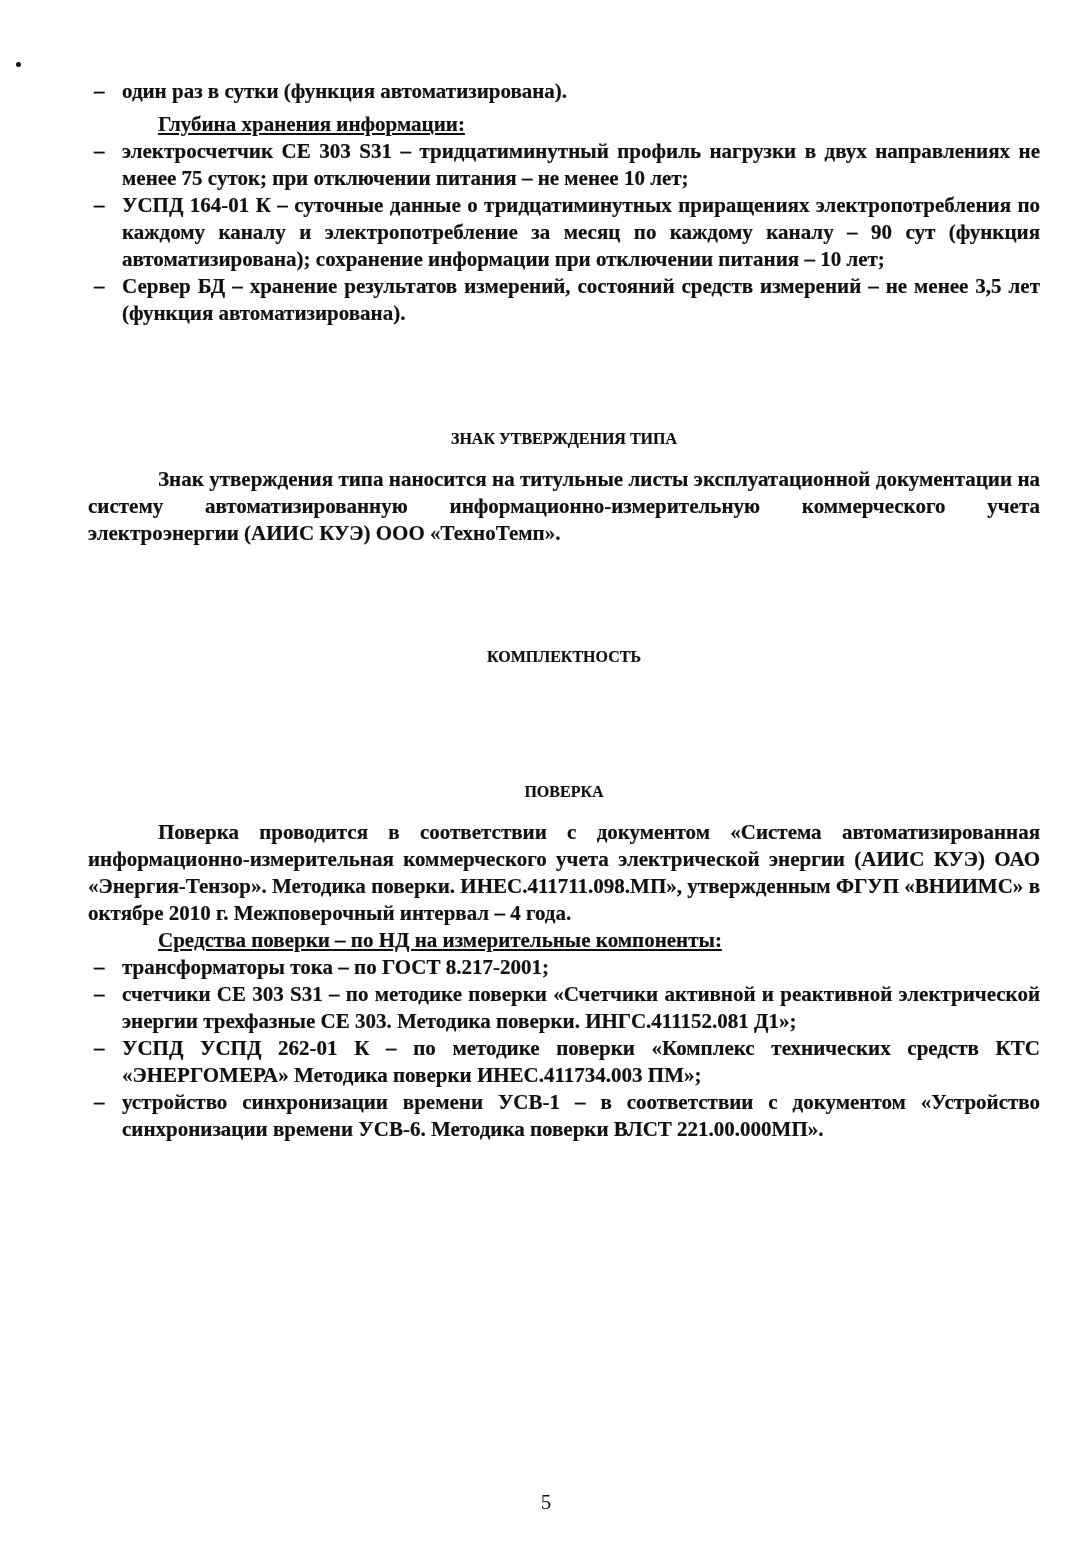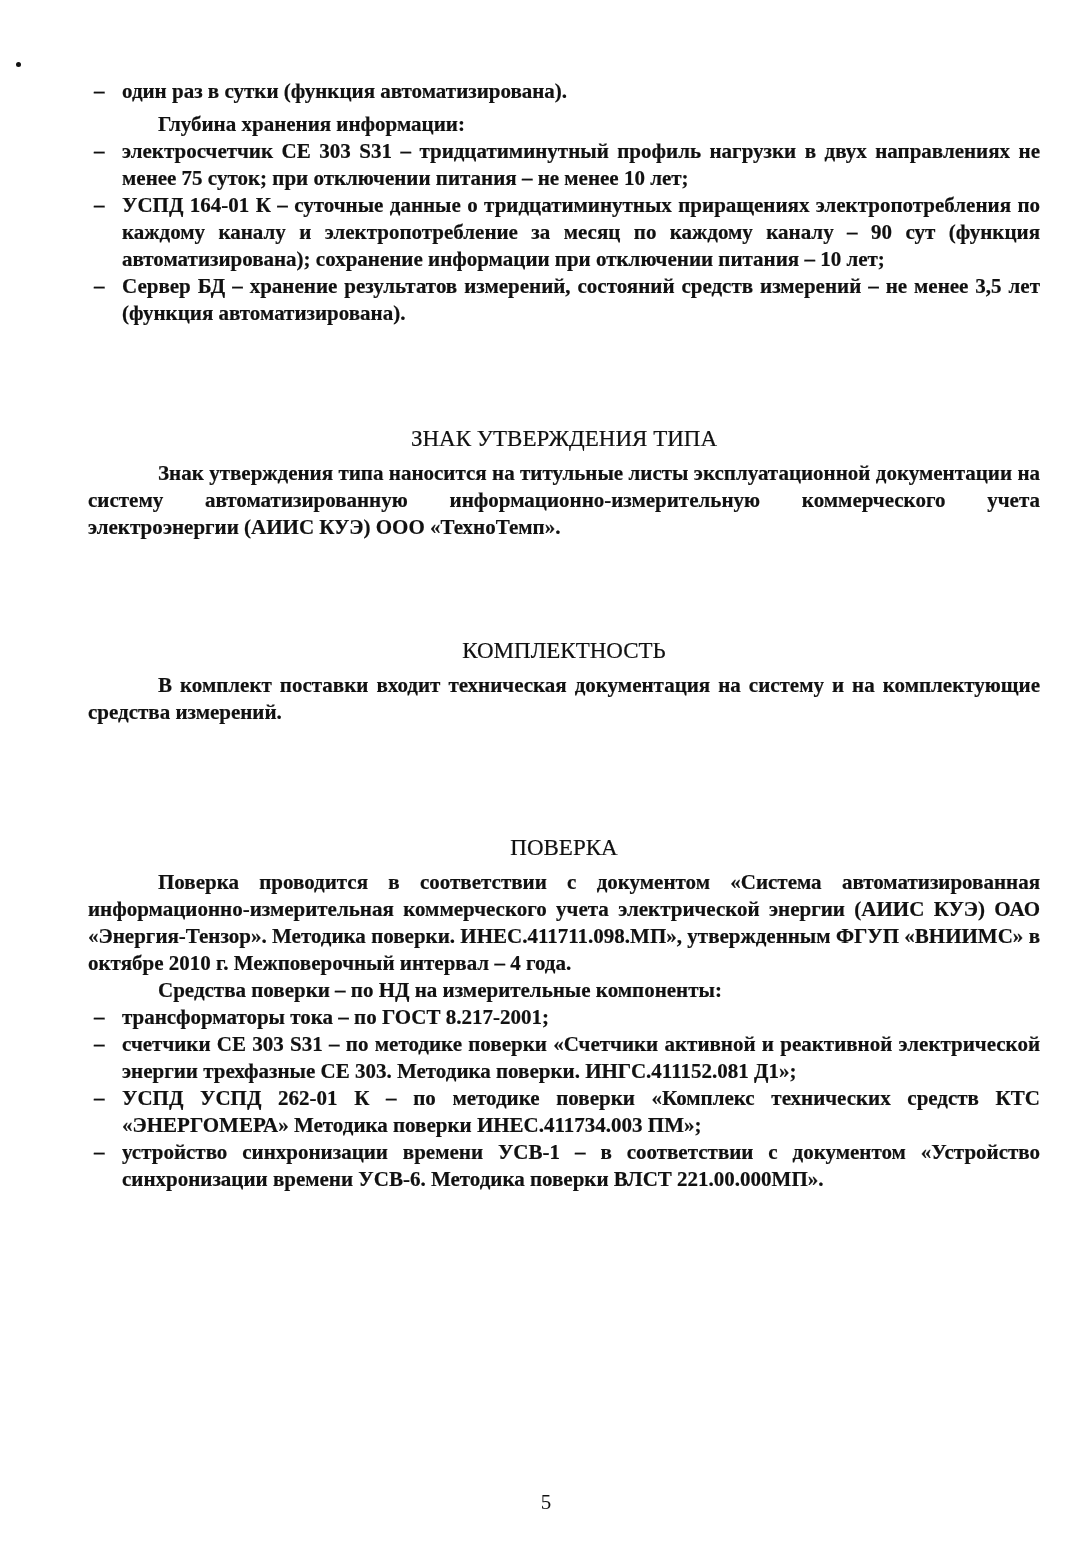--- a/index.html
+++ b/index.html
@@ -39,33 +39,34 @@
       position: absolute;
       left: 6px;
       top: 0;
     }
     .para {
       text-indent: 70px;
       text-align: justify;
     }
     .lead {
       text-indent: 70px;
+      text-decoration: underline;
     }
     .heading {
       text-align: center;
-      font-size: 23px;
-      font-weight: normal;
+      font-size: 16px;
+      font-weight: bold;
       margin: 0;
     }
     .s1 { margin-top: 0; }
     .s1 .lead { margin-top: 6px; }
     .gap-a { height: 98px; }
     .gap-b { height: 96px; }
     .gap-c { height: 108px; }
-    .heading + .para { margin-top: 8px; }
+    .heading + .para { margin-top: 14px; }
     .page-number {
       position: absolute;
       left: 0;
       width: 1092px;
       top: 1490px;
       text-align: center;
       font-size: 21px;
       font-family: "Liberation Serif", serif;
       font-weight: normal;
     }
@@ -98,21 +99,20 @@
   </div>
 
   <div class="gap-a"></div>
 
   <h2 class="heading">ЗНАК УТВЕРЖДЕНИЯ ТИПА</h2>
   <div class="para">Знак утверждения типа наносится на титульные листы эксплуатационной документации на систему автоматизированную информационно-измерительную коммерческого учета электроэнергии (АИИС КУЭ) ООО «ТехноТемп».</div>
 
   <div class="gap-b"></div>
 
   <h2 class="heading">КОМПЛЕКТНОСТЬ</h2>
-  <div class="para">В комплект поставки входит техническая документация на систему и на комплектующие средства измерений.</div>
 
   <div class="gap-c"></div>
 
   <h2 class="heading">ПОВЕРКА</h2>
   <div class="para">Поверка проводится в соответствии с документом «Система автоматизированная информационно-измерительная коммерческого учета электрической энергии (АИИС КУЭ) ОАО «Энергия-Тензор». Методика поверки. ИНЕС.411711.098.МП», утвержденным ФГУП «ВНИИМС» в октябре 2010 г. Межповерочный интервал – 4 года.</div>
   <div class="lead">Средства поверки – по НД на измерительные компоненты:</div>
   <div class="bullet">
     <span class="dash">–</span>
     <span>трансформаторы тока – по ГОСТ 8.217-2001;</span>
   </div>

